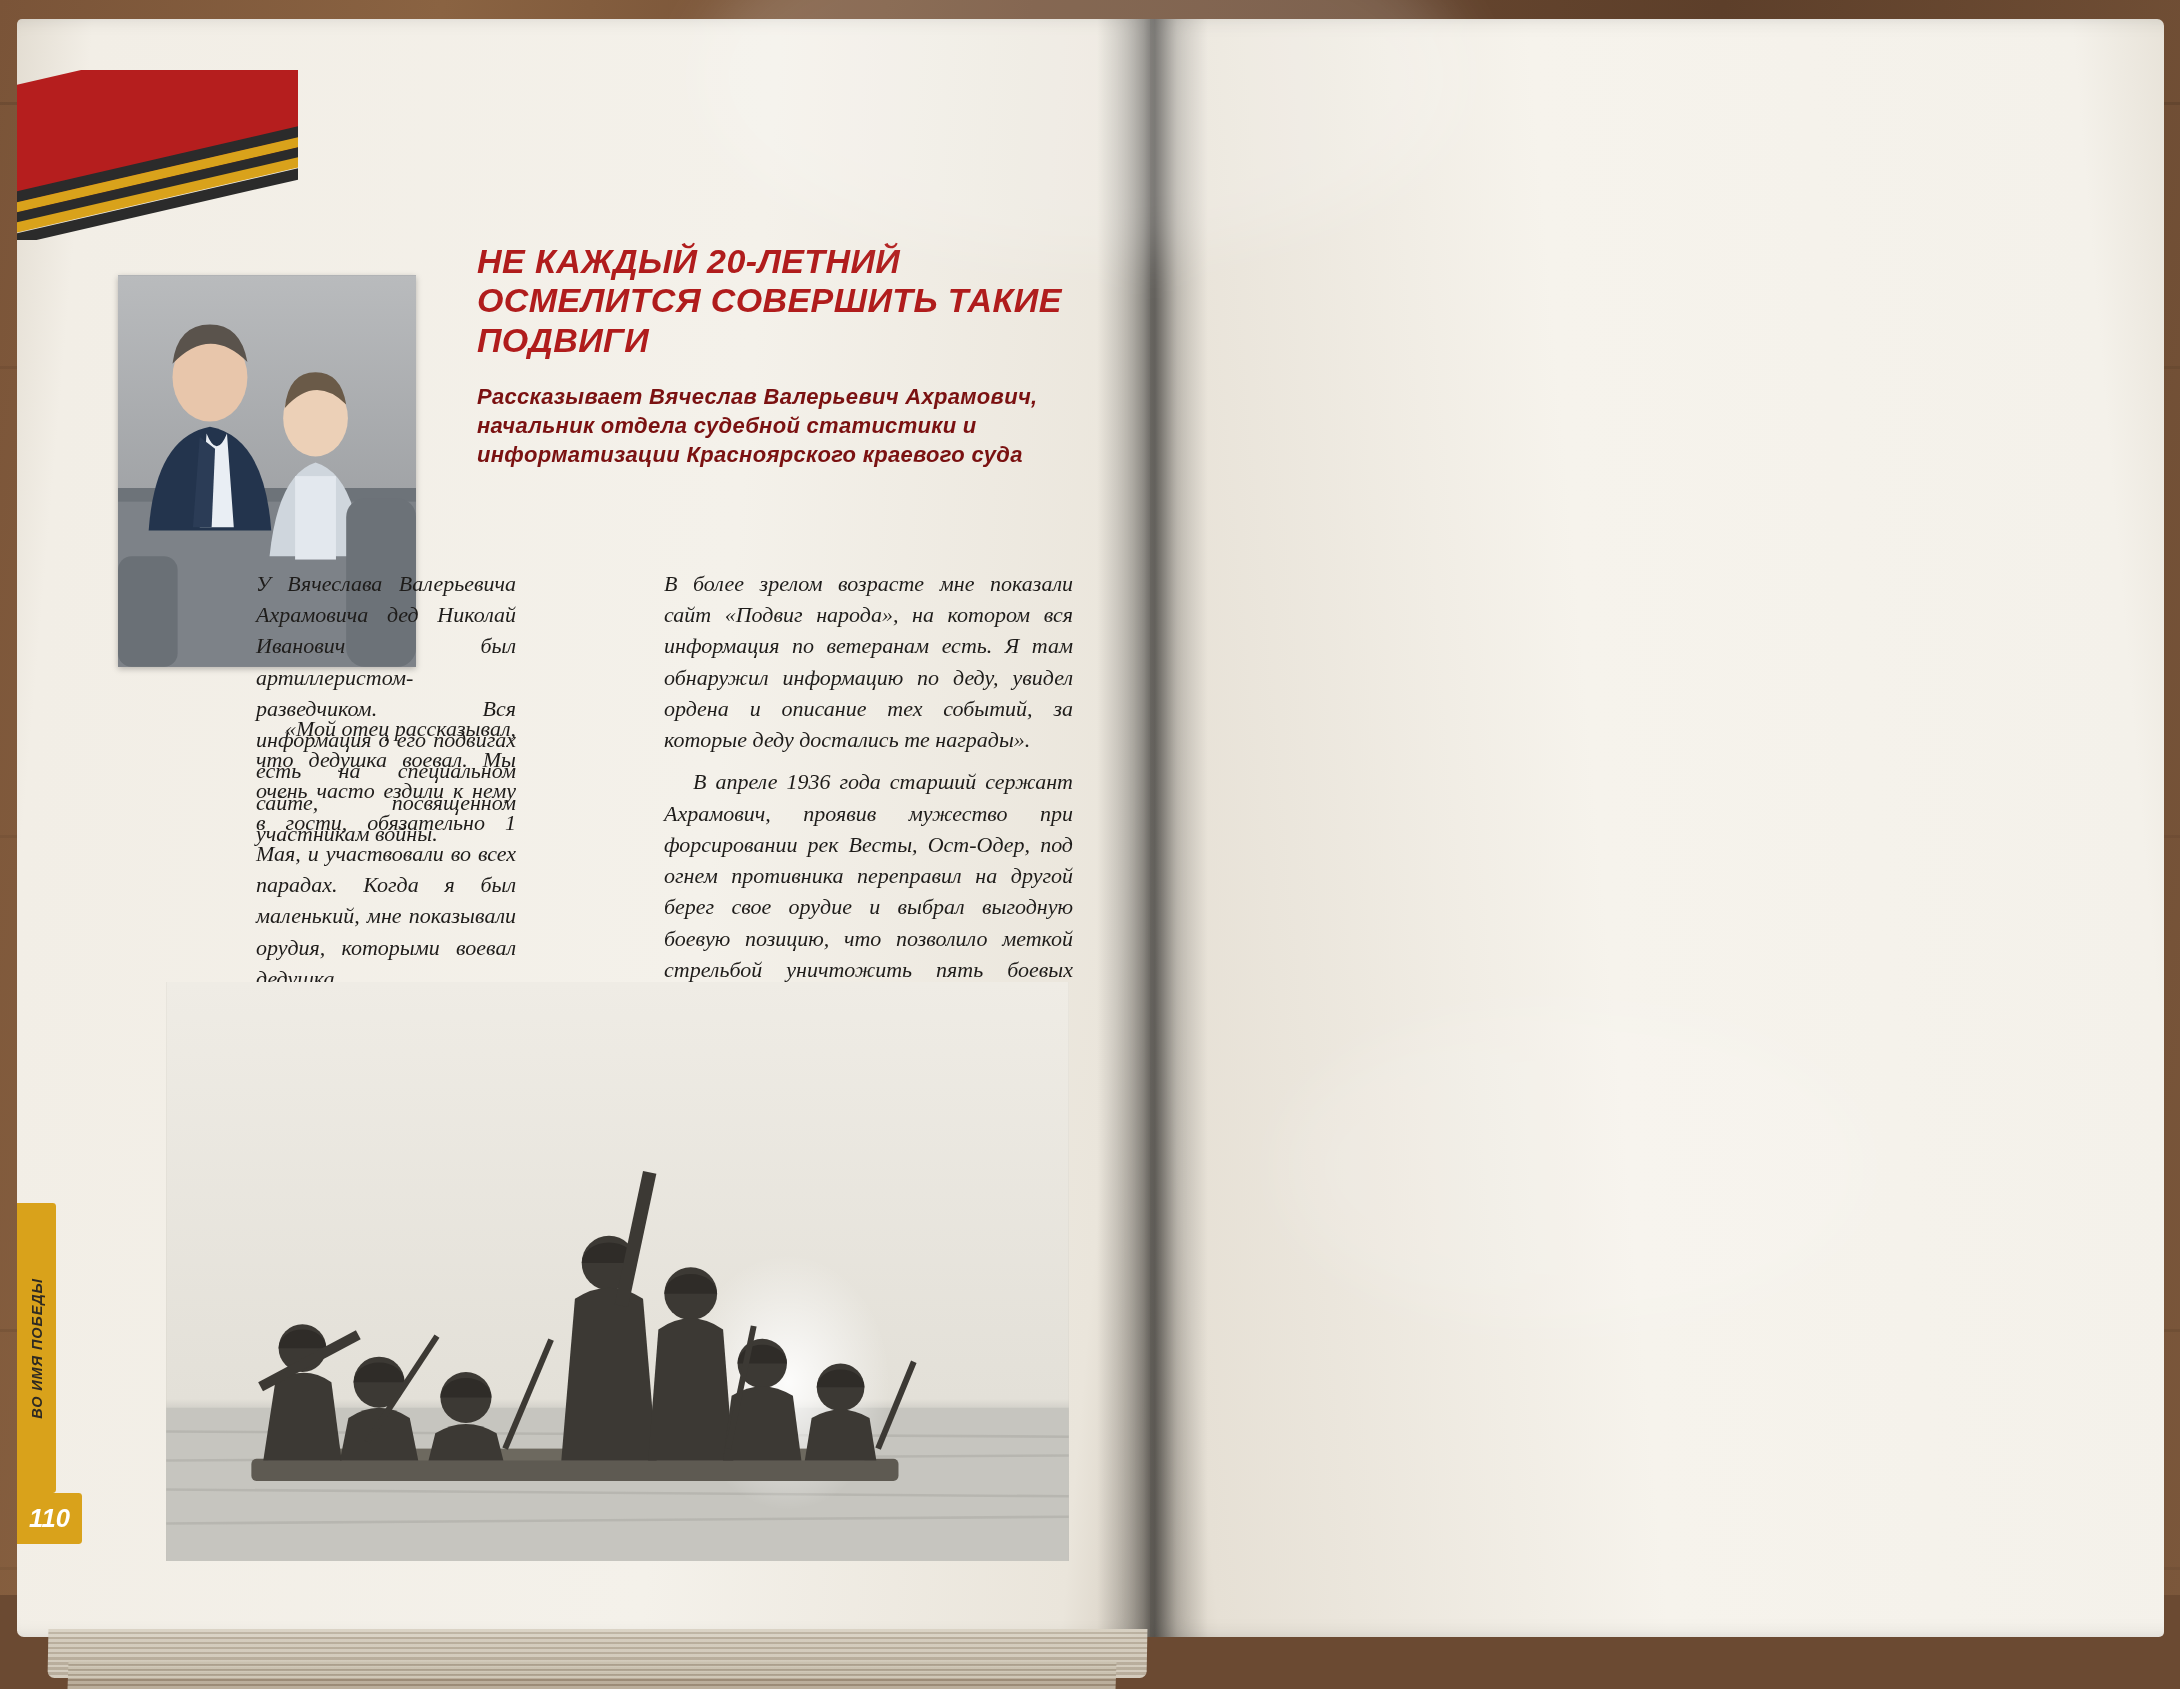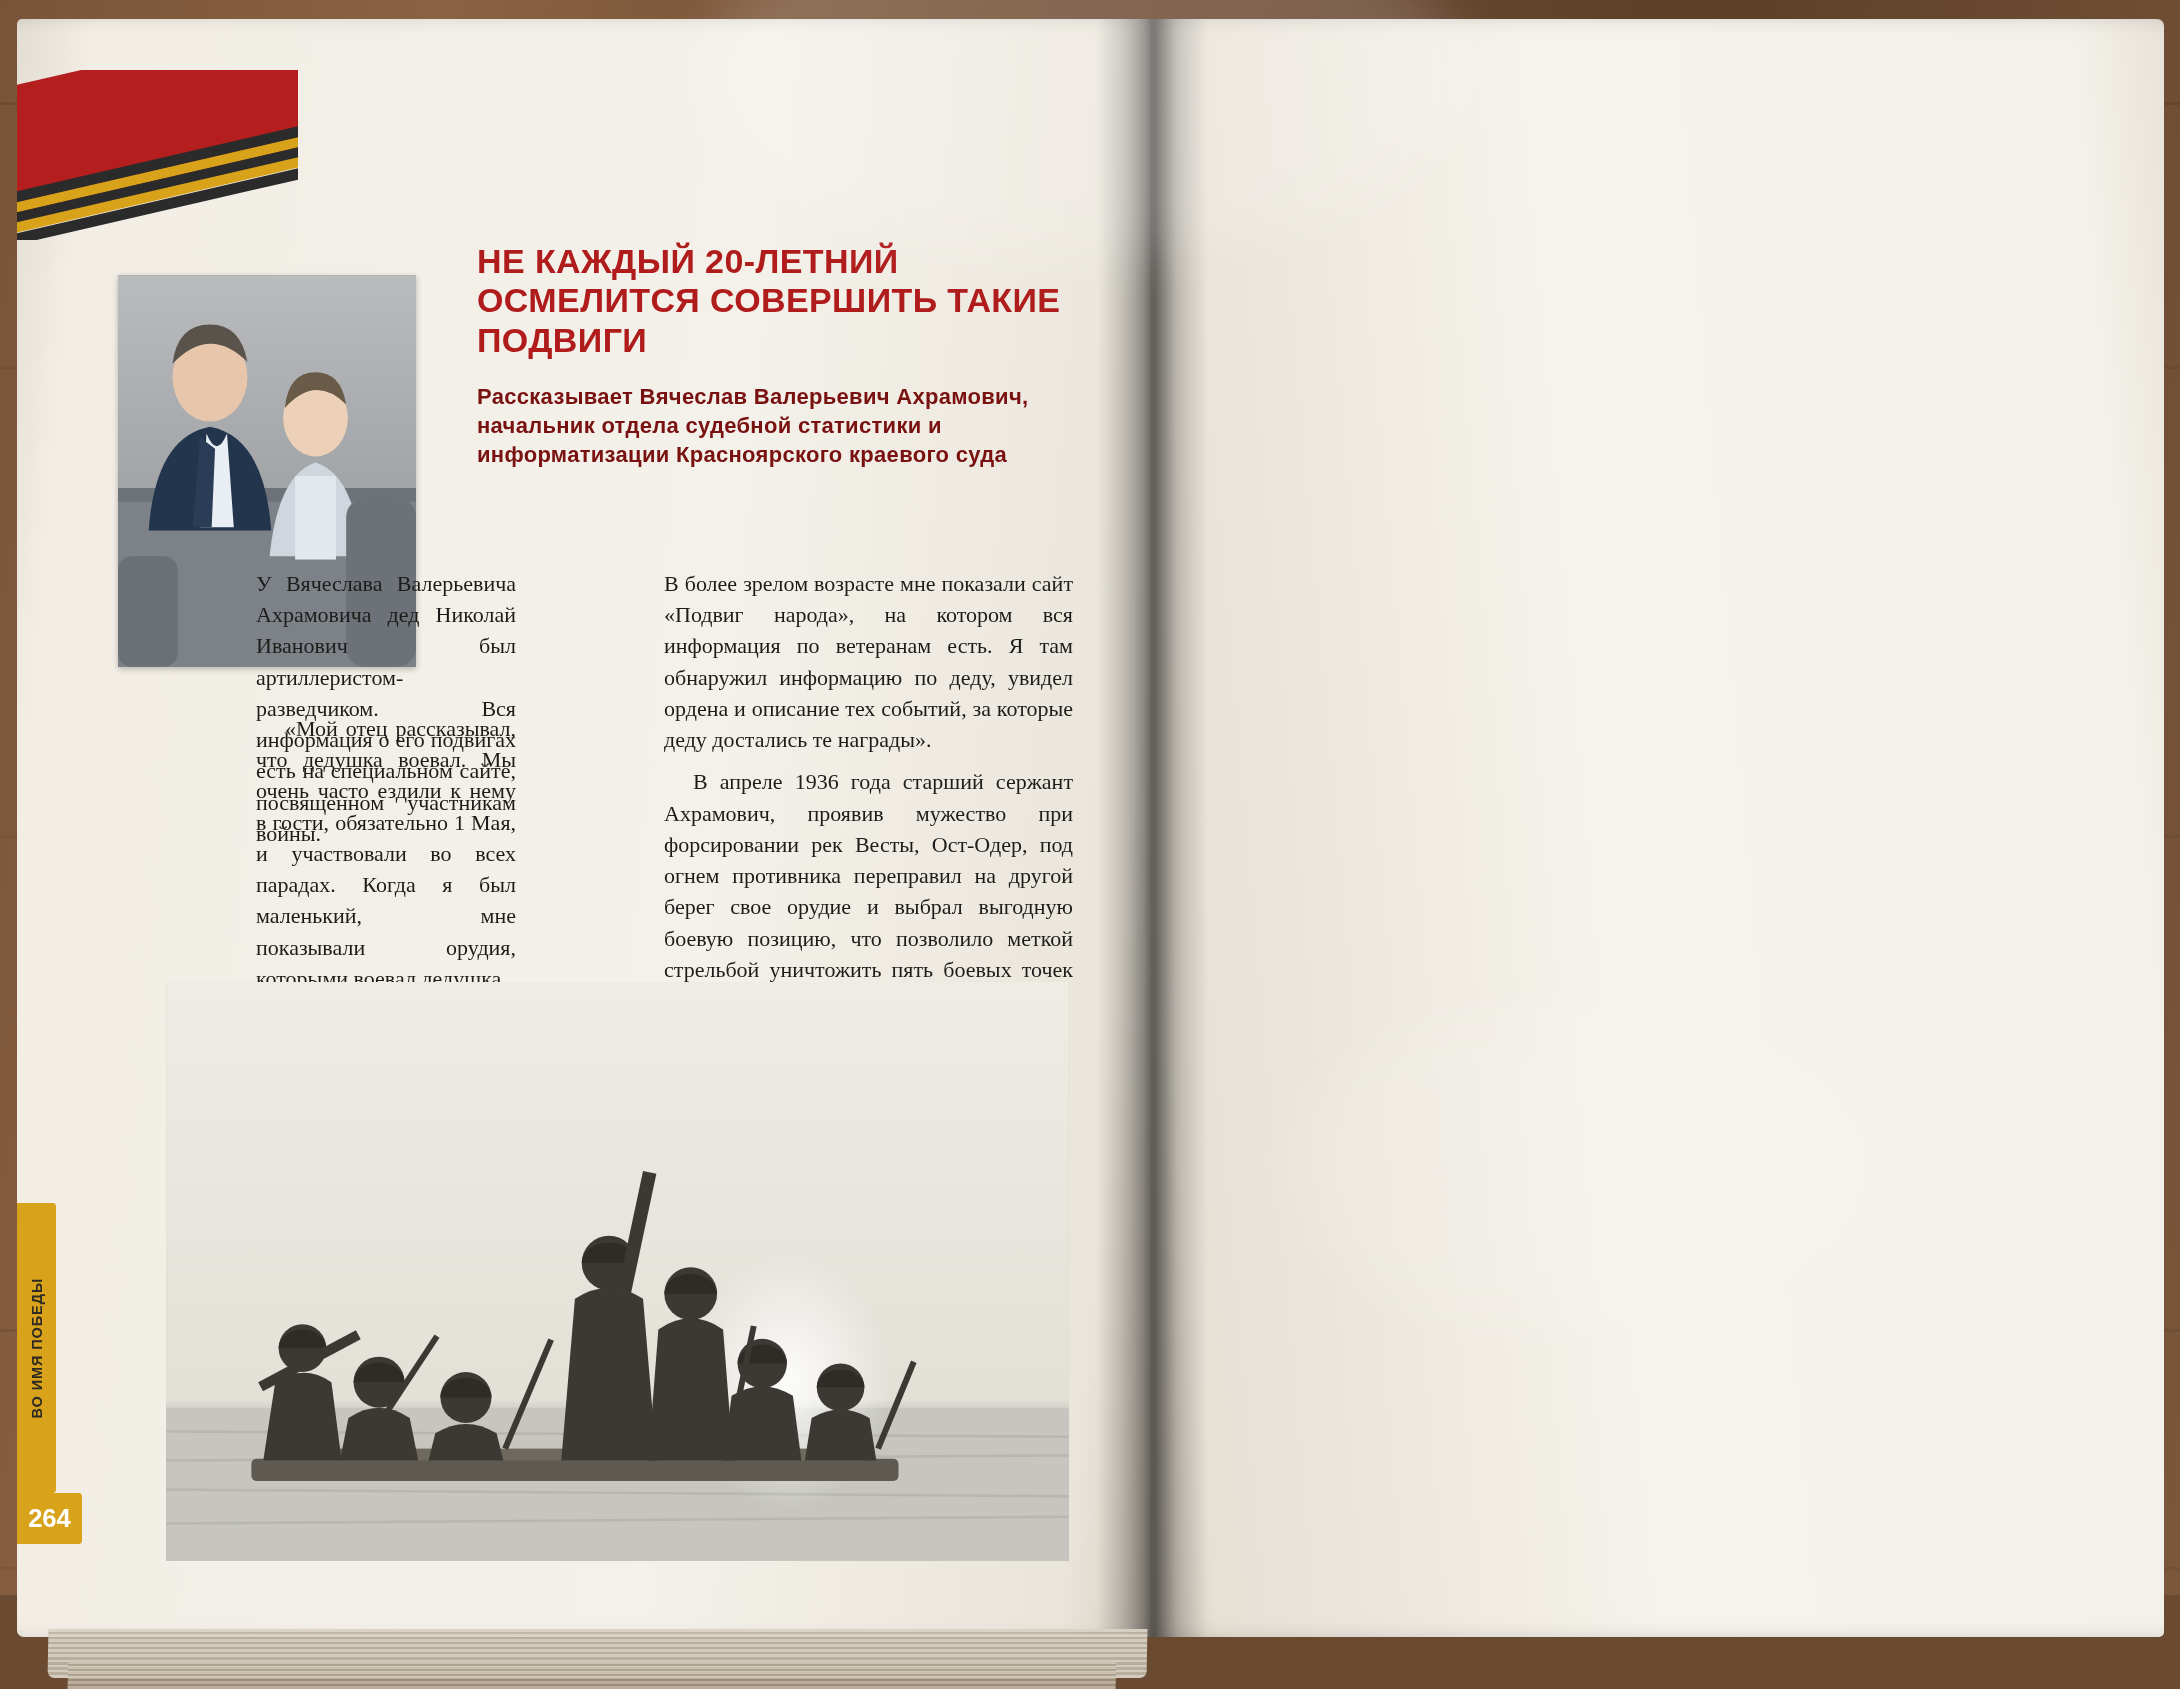--- a/index.html
+++ b/index.html
@@ -1,18 +1,18 @@
 <!DOCTYPE html>
 <html style="font-size:13.6px"><head>
 <meta charset="utf-8">
 <style>
   html,body{margin:0;padding:0;background:#6b4a32;}
   body{width:2181px;height:1690px;overflow:hidden;font-family:"Liberation Serif",serif;}
   #stage{position:relative;width:2181px;height:1595px;
-    background:linear-gradient(100deg,#7a5438 0%,#8a6342 18%,#6e4b32 42%,#5d3f2a 70%,#7b573b 100%);}
+    background:linear-gradient(100deg,#7a5438 0%,#8a6342 18%,#6e4b32 42%,#5d3f2a 70%,#7b573b 100%);font-style:italic;}
   
   .grain{position:absolute;left:0;right:0;height:2.6px;background:rgba(0,0,0,.10);}
   
   #book{position:absolute;left:17px;top:19px;width:2147px;height:1618px;}
   .page{position:absolute;top:0;height:1618px;background:#efeae1;}
   #pageL{left:0;width:1133px;border-radius:5.1px 0 0 6.8px;
     background:linear-gradient(95deg,#e3ddd2 0%,#f2eee6 6%,#f4f1ea 60%,#eae5db 93%,#d2cabd 100%);
     box-shadow:inset -15.3px 0 25.6px -12px rgba(0,0,0,.35);}
   #pageR{left:1133px;width:1014px;border-radius:0 6.8px 5.1px 0;
     background:linear-gradient(265deg,#e8e3d9 0%,#f4f1ea 8%,#f6f3ec 55%,#e6e0d5 94%,#cfc7ba 100%);
@@ -197,21 +197,21 @@
             <line x1="398" y1="548" x2="452" y2="420"></line>
             <line x1="660" y1="548" x2="690" y2="404"></line>
             <line x1="836" y1="548" x2="878" y2="446"></line>
           </g>
         </svg>
       </div>
 
       <div class="tab" id="tabL">
         <span>ВО ИМЯ ПОБЕДЫ</span>
       </div>
-      <div class="pagenum" id="pnL">264</div>
+      <div class="pagenum" id="pnL">110</div>
     </div>
 
     <div class="page" id="pageR">
 
       
 
       
 
       
 

